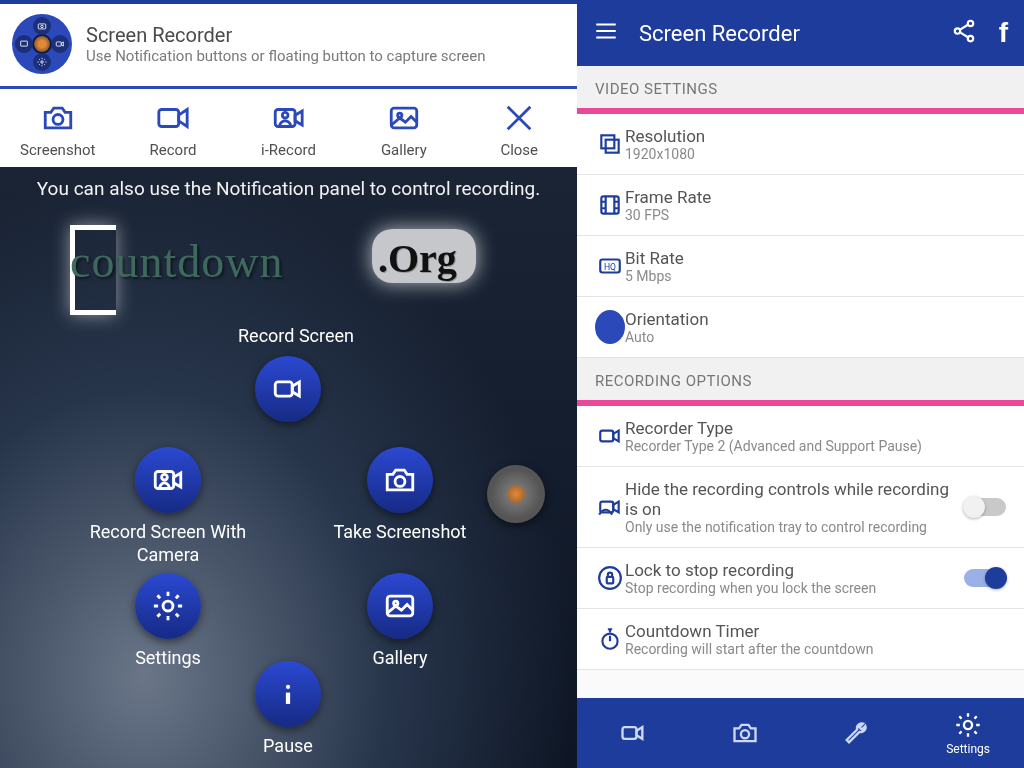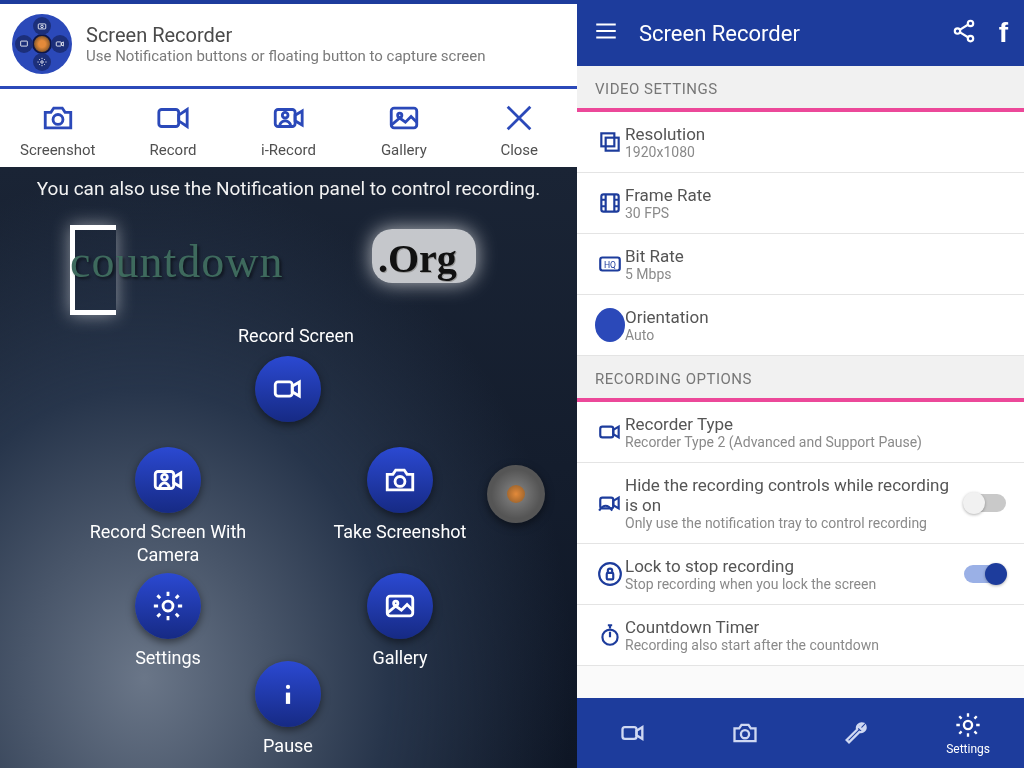--- a/index.html
+++ b/index.html
@@ -153,21 +153,21 @@
   }
   .r-appbar .menu { width: 28px; }
   .r-appbar .ttl  { flex: 1; font-size: 22px; padding-left: 18px; font-weight:400;}
   .r-appbar svg { width: 26px; height: 26px; fill:none; stroke:#fff; stroke-width:2; }
   .r-appbar .fb { font-weight: bold; font-size: 28px; font-family: Arial; margin-left: 22px; }
 
   .r-list { flex: 1; overflow: hidden; background: #fafafa; }
   .r-section-h {
     font-size: 15px; color: #777; letter-spacing: .5px;
     padding: 14px 18px 10px;
-    border-bottom: 4px solid #ec4899;
+    border-bottom: 6px solid #ec4899;
     background: #f1f1f1;
   }
   .r-item {
     display: flex; align-items: center; 
     padding: 12px 18px;
     border-bottom: 1px solid #e4e4e4;
     background: #fff;
   }
   .r-item .ico { width: 30px; height: 30px; display:flex; align-items:center; justify-content:center; flex-shrink:0;}
   .r-item .ico svg { width: 26px; height: 26px; fill:none; stroke:#1d3c9c; stroke-width:2; }
@@ -475,21 +475,21 @@
 
     <div class="r-item">
       <div class="ico">
           <svg viewBox="0 0 24 24">
             <circle cx="12" cy="14" r="7"></circle>
             <path d="M12 14V9M10 3h4M12 3v3"></path>
           </svg>
         </div>
       <div class="txt">
         <div class="name">Countdown Timer</div>
-        <div class="val">Recording also start after the countdown</div>
+        <div class="val">Recording will start after the countdown</div>
       </div>
     </div>
   </div>
 
   <div class="r-bottom">
     <div class="r-tab">
       <svg viewBox="0 0 24 24">
           <rect x="3" y="7" width="12" height="10" rx="2"></rect>
           <path d="M15 10l5-3v10l-5-3z"></path>
         </svg>

